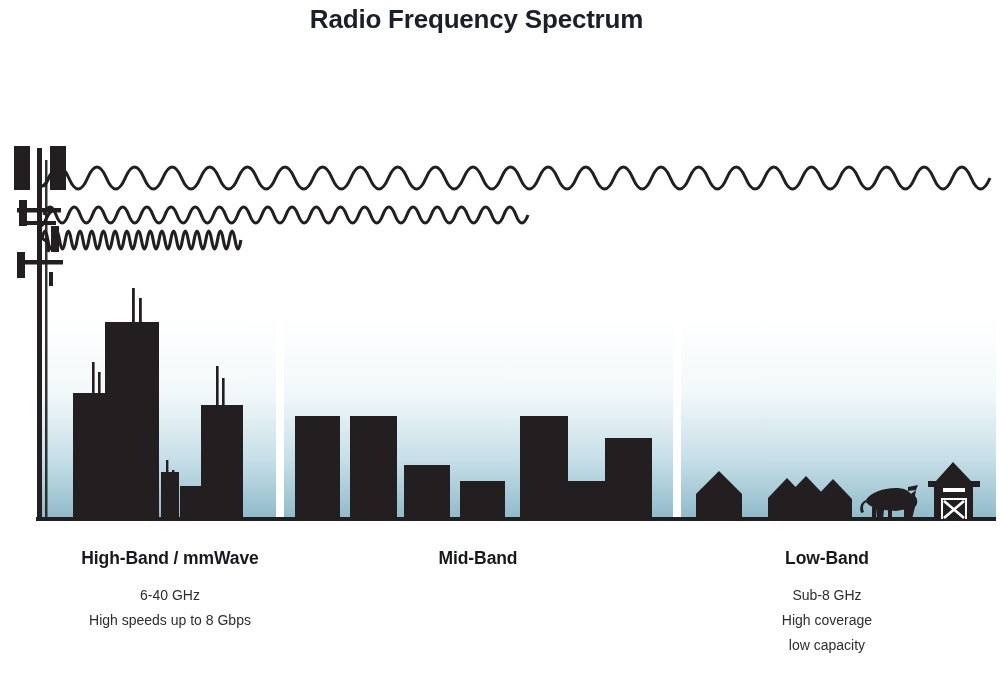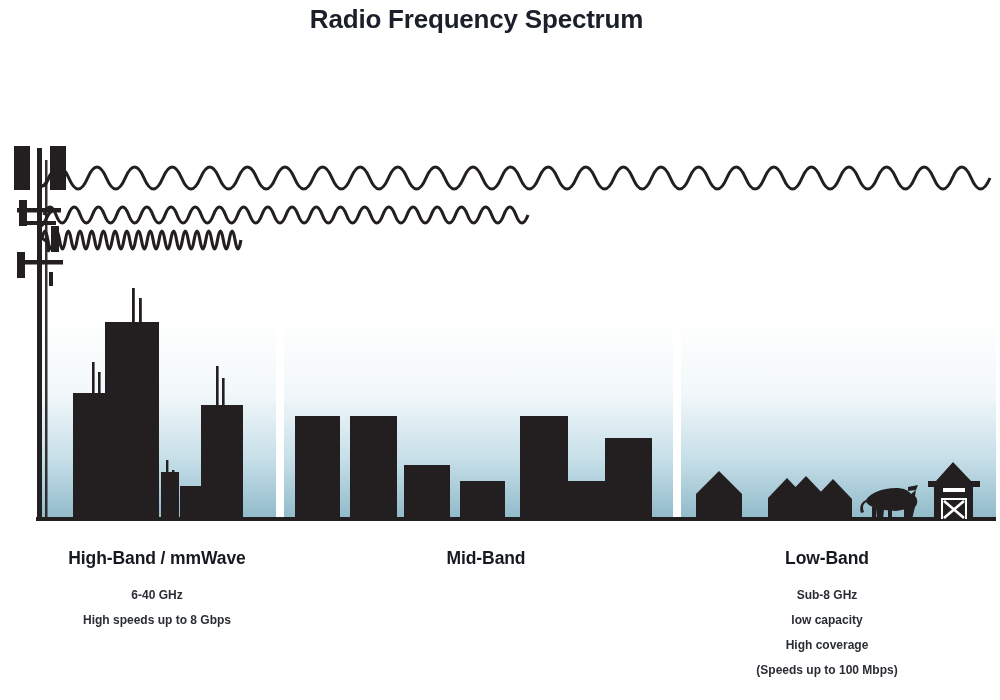--- a/index.html
+++ b/index.html
@@ -43,29 +43,29 @@
   }
   .band-name {
     font-size: 17.5px;
     font-weight: bold;
     color: #16191f;
     letter-spacing: -0.1px;
     white-space: nowrap;
   }
   .band-lines {
     margin-top: 14px;
-    font-size: 12px;
+    font-size: 14px;
     line-height: 25px;
     color: #2a2d33;
-    font-weight: bold;
+    font-weight: normal;
   }
   .band-lines div { white-space: nowrap; }
 
-  #cap-high { left: 0px;   top: 548px; width: 282px; padding-left: 16px; }
-  #cap-mid  { left: 291px; top: 548px; width: 390px; }
+  #cap-high { left: 13px;   top: 548px; width: 282px; padding-left: 16px; }
+  #cap-mid  { left: 283px; top: 548px; width: 390px; }
   #cap-low  { left: 664px; top: 548px; width: 326px; }
 </style>
 </head>
 <body>
 
 <div id="title">Radio Frequency Spectrum</div>
 
 <svg id="stage" viewBox="0 0 1000 700" width="1000" height="700">
   <defs>
     <linearGradient id="sky" x1="0" y1="0" x2="0" y2="1">
@@ -251,17 +251,16 @@
 <div class="band-caption" id="cap-mid">
   <div class="band-name">Mid-Band</div>
   <div class="band-lines">
   </div>
 </div>
 
 <div class="band-caption" id="cap-low">
   <div class="band-name">Low-Band</div>
   <div class="band-lines">
     <div>Sub-8 GHz</div>
+    <div>High coverage</div>
     <div>low capacity</div>
-    <div>High coverage</div>
-    <div>(Speeds up to 100 Mbps)</div>
   </div>
 </div>
 
 </body></html>

